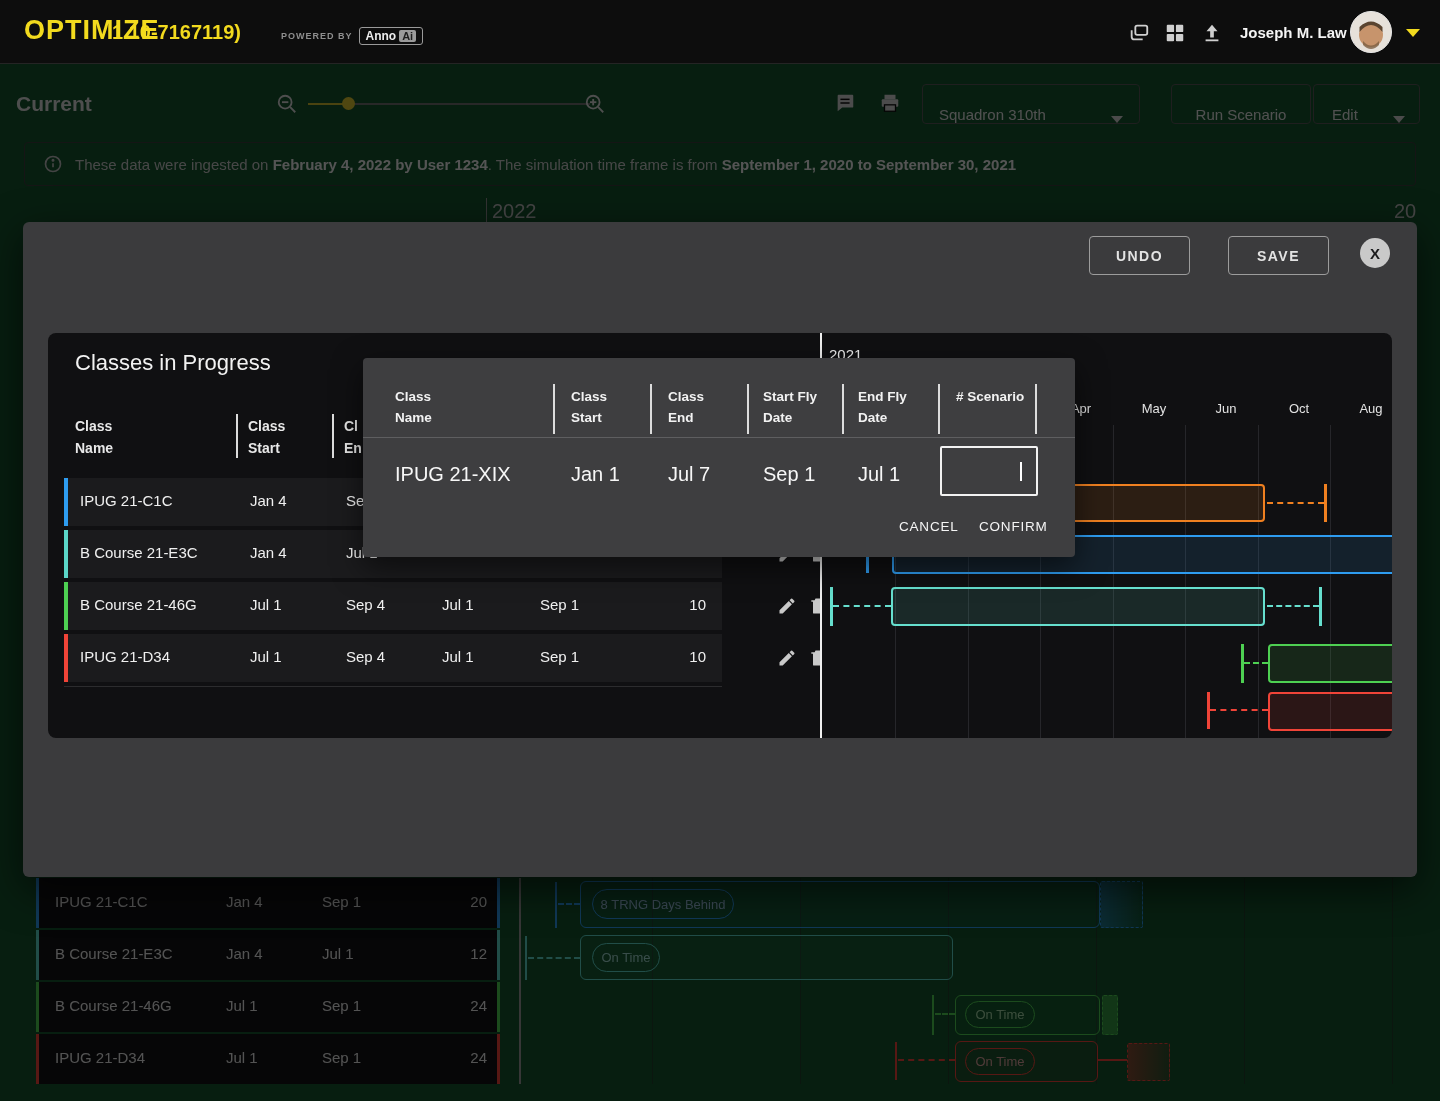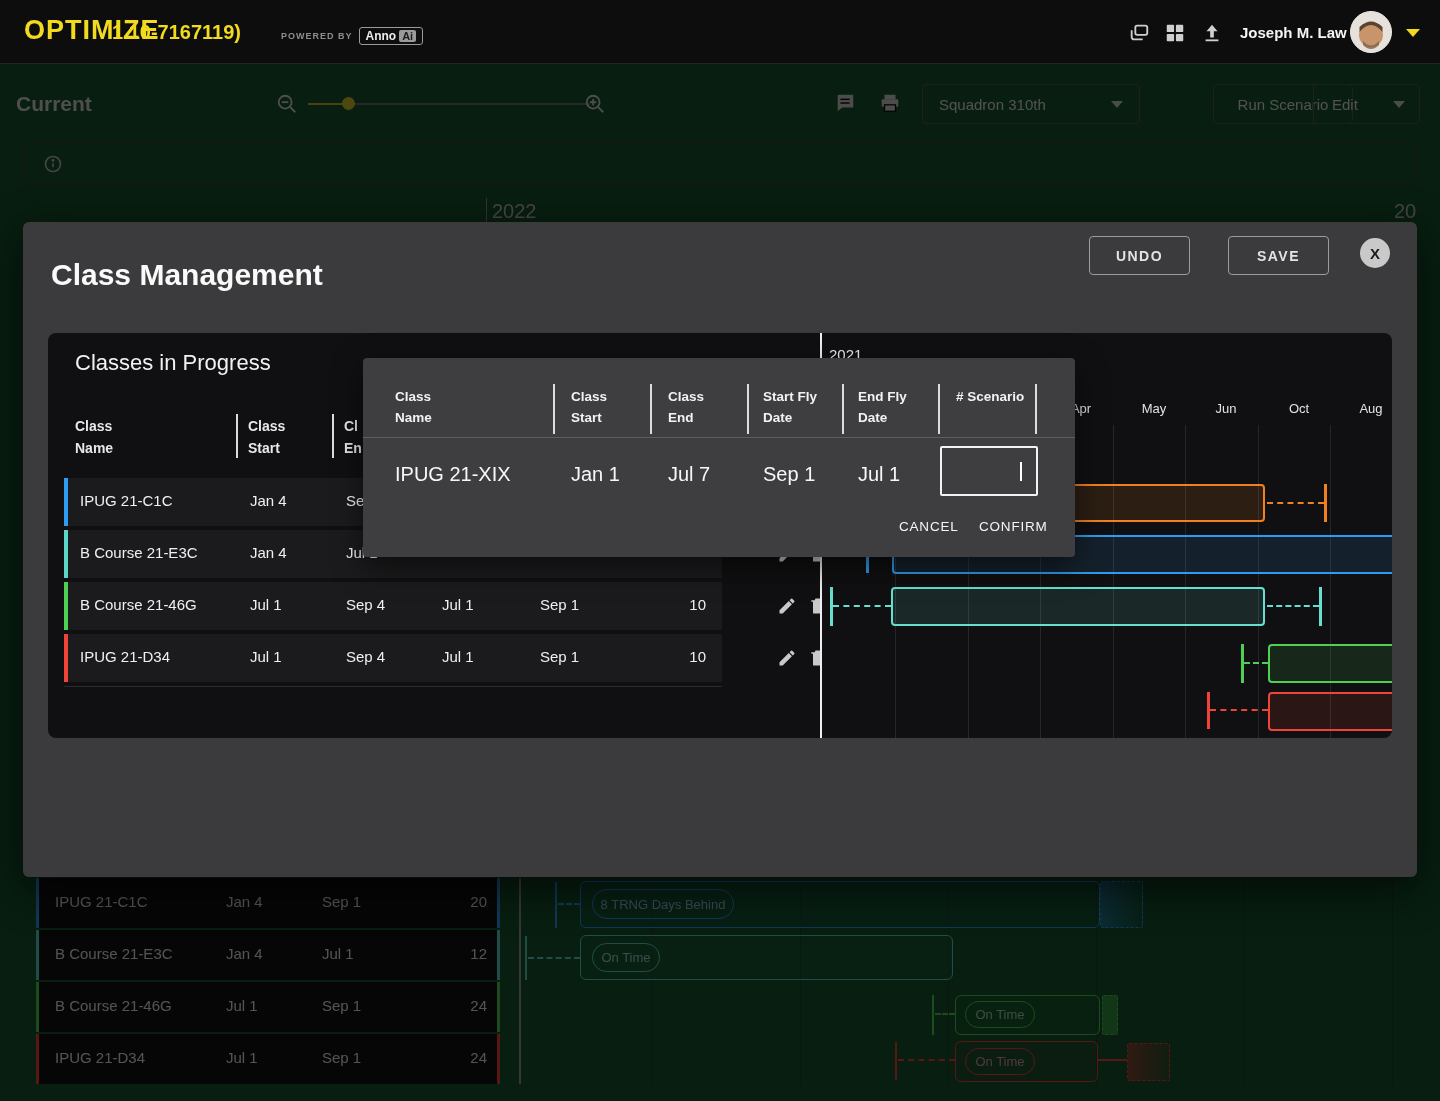--- a/index.html
+++ b/index.html
@@ -22,21 +22,21 @@
   .caret-y{position:absolute;left:1406px;top:29px;width:0;height:0;border-left:7px solid transparent;border-right:7px solid transparent;border-top:8px solid #F2DA1E;}
 
   
   .toolbar{position:absolute;left:0;top:64px;width:1440px;height:78px;z-index:1;}
   .viewlabel{position:absolute;left:16px;top:28px;font-size:21px;font-weight:700;color:#d9d9d9;}
   .zoomicon{position:absolute;top:29px;width:22px;height:22px;color:#d8d8d8;}
   .slider-track{position:absolute;left:308px;top:39px;width:282px;height:2px;background:#6f6f6f;}
   .slider-fill{position:absolute;left:308px;top:39px;width:40px;height:2px;background:#cdb92e;}
   .slider-thumb{position:absolute;left:342px;top:33px;width:13px;height:13px;border-radius:50%;background:#dcc530;}
   .tb-ic{position:absolute;top:28px;width:22px;height:22px;color:#d2d2d2;}
-  .tb-box{position:absolute;top:20px;height:40px;border:1px solid #565656;border-radius:4px;color:#e0e0e0;font-size:15px;display:flex;align-items:center;gap:26px;}
+  .tb-box{position:absolute;top:20px;height:40px;border:1px solid #565656;border-radius:4px;color:#e0e0e0;font-size:15px;display:flex;align-items:flex-end;gap:26px;}
   .caret-g{width:0;height:0;border-left:6px solid transparent;border-right:6px solid transparent;border-top:7px solid #cfcfcf;}
 
   
   .banner{position:absolute;left:24px;top:142px;width:1392px;height:44px;border:1px solid #3a3a3a;border-radius:4px;display:flex;align-items:center;z-index:1;}
   .banner .iico{margin-left:18px;width:20px;height:20px;color:#bdbdbd;flex:0 0 auto;}
   .banner .btext{margin-left:12px;font-size:15px;color:#c6c6c6;}
   .banner .btext b{color:#e9e9e9;}
 
   
   .yr-line{position:absolute;width:1px;background:#8d8d8d;z-index:1;}
@@ -173,37 +173,38 @@
       <svg viewBox="0 0 24 24" width="22" height="22" fill="currentColor">
         <rect x="6" y="3" width="12" height="5"></rect>
           <rect x="3" y="8" width="18" height="8" rx="1"></rect>
           <rect x="6" y="14" width="12" height="7" fill="currentColor" stroke="#0d0d0d" stroke-width="1.4"></rect>
       </svg>
     </span>
     <div class="tb-box" style="left:922px;width:218px;padding:0 16px;justify-content:space-between">
       <span>Squadron 310th</span>
       <span class="caret-g"></span>
     </div>
-    <div class="tb-box" style="left:1213px;width:140px;justify-content:center">
+    <div class="tb-box" style="left:1171px;width:140px;justify-content:center">
       <span>Run Scenario</span>
     </div>
     <div class="tb-box" style="left:1313px;width:107px;padding:0 14px 0 18px;justify-content:space-between">
       <span>Edit</span>
       <span class="caret-g"></span>
     </div>
   </div>
 
   <div class="banner">
     <span class="iico">
       <svg viewBox="0 0 24 24" width="20" height="20" fill="none" stroke="currentColor" stroke-width="2">
         <circle cx="12" cy="12" r="9"></circle>
           <line x1="12" y1="11" x2="12" y2="16"></line>
           <circle cx="12" cy="7.5" r="0.8" fill="currentColor"></circle>
       </svg>
     </span>
+    <span class="btext"><span>These data were ingested on </span><b>February 4, 2022 by User 1234</b><span>. The simulation time frame is from </span><b>September 1, 2020 to September 30, 2021</b></span>
   </div>
 
   <div class="yr-line" style="left:486px;top:198px;height:24px"></div>
   <div class="yr" style="left:492px;top:200px">2022</div>
   <div class="yr" style="left:1394px;top:200px">20</div>
 
   <div class="bgrow" style="top:878px;border-left:3px solid #2E9CF0;border-right:3px solid #2E9CF0;">
     <span class="nm">IPUG 21-C1C</span>
     <span class="d1">Jan 4</span>
     <span class="d2">Sep 1</span>
@@ -256,21 +257,20 @@
   <div class="tick" style="left:895px;top:1042px;width:2px;height:38px;background:#F04438"></div>
   <div class="dashln" style="left:898px;top:1059px;width:57px;border-top:2px dashed #F04438"></div>
   <div class="obar" style="left:955px;top:1041px;width:143px;height:41px;border:1px solid #F04438;background:rgba(240,68,56,0.05)"></div>
   <div class="pill" style="left:965px;top:1048px;width:70px;height:27px;border:1px solid #F04438;color:#d9a09b">On Time</div>
   <div class="dashln" style="left:1098px;top:1059px;width:29px;border-top:2px solid #F04438"></div>
   <div class="obar" style="left:1127px;top:1043px;width:43px;height:38px;border:1px dashed #F04438;border-radius:2px;background:linear-gradient(90deg,rgba(240,68,56,0.5),rgba(240,68,56,0.12))"></div>
 
   <div class="overlay"></div>
 
   <div class="modal">
-    <div class="m-title">Class Management</div>
     <div class="m-btn" style="left:1066px;width:101px">
         <span>UNDO</span>
       </div>
     <div class="m-btn" style="left:1205px;width:101px">
         <span>SAVE</span>
       </div>
     <div class="m-close">
         <span>X</span>
       </div>
 

